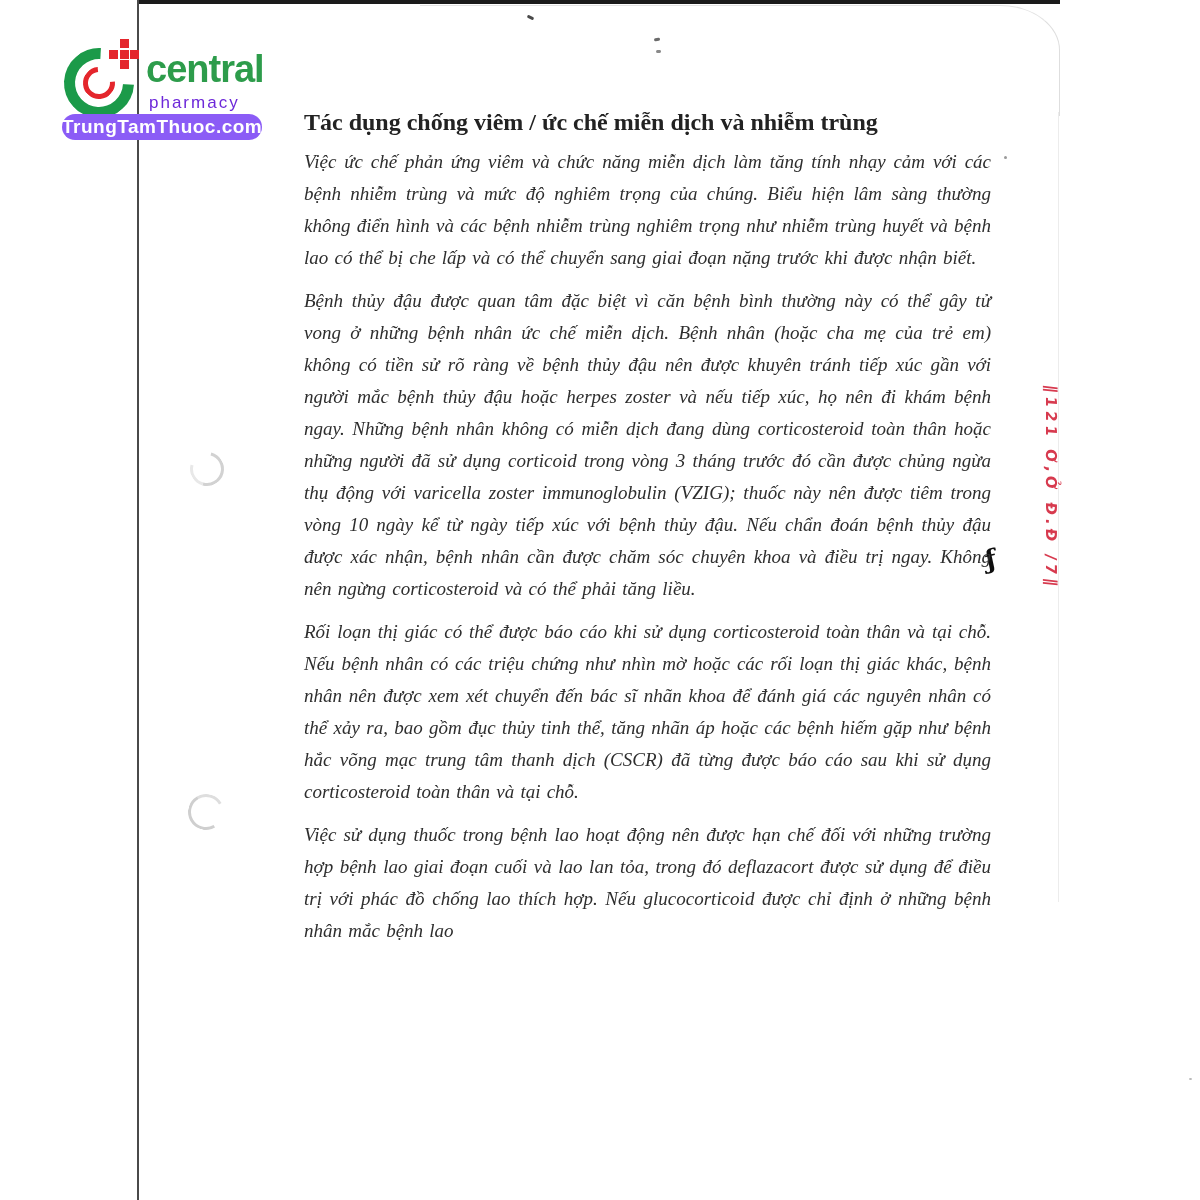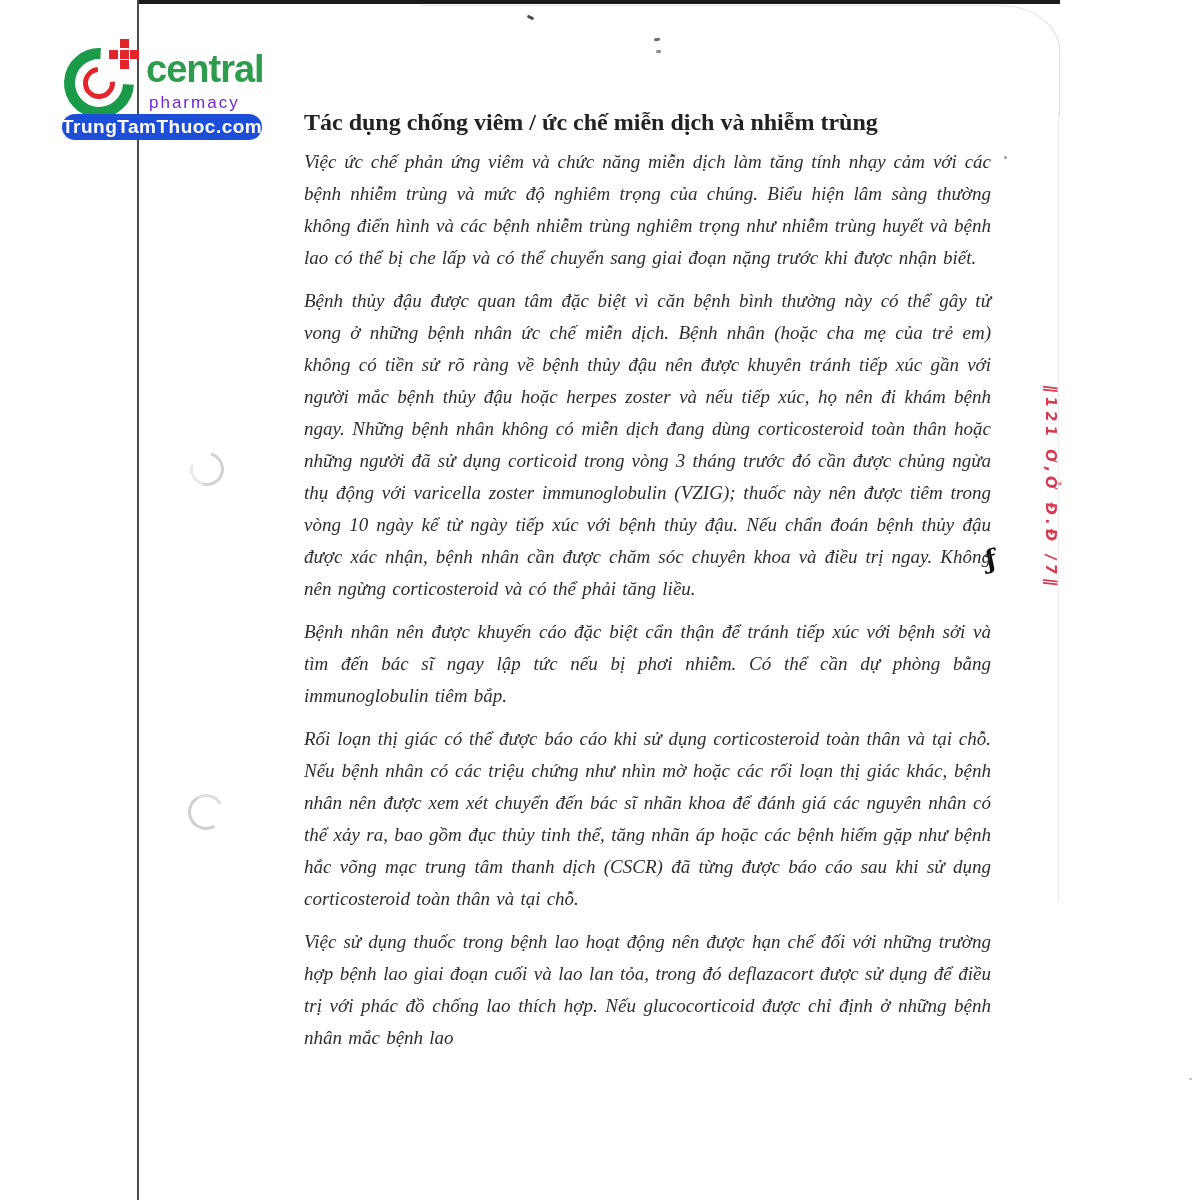--- a/index.html
+++ b/index.html
@@ -46,21 +46,21 @@
   .plus .t1{left:10.5px;top:0;}
   .plus .t2{left:0;top:10.5px;}
   .plus .t3{left:10.5px;top:10.5px;}
   .plus .t4{left:21px;top:10.5px;}
   .plus .t5{left:10.5px;top:21px;}
   .brand-name{position:absolute;left:86px;top:16px;color:#2d9c4b;
     font:700 38px/1 "Liberation Sans","DejaVu Sans",sans-serif;letter-spacing:-1px;}
   .brand-sub{position:absolute;left:89px;top:60px;color:#6d28d9;
     font:500 17px/1 "Liberation Sans","DejaVu Sans",sans-serif;letter-spacing:2px;}
   .badge{position:absolute;left:2px;top:80px;width:200px;height:26px;border-radius:13px;
-    background:#1d4ed8;color:#ffffff;text-align:center;
+    background:#8b5cf6;color:#ffffff;text-align:center;
     font:700 19px/26px "Liberation Sans","DejaVu Sans",sans-serif;letter-spacing:.5px;}
   
   .doc{position:absolute;left:304px;top:108px;width:687px;color:#2e2e2e;}
   .doc .h{font-size:24px;line-height:28px;font-weight:700;color:#222;margin:0 0 10px 0;}
   .doc p{font-size:19px;line-height:32px;margin:0 0 11px 0;text-align:justify;word-spacing:1.5px;font-style:italic;}
 </style>
 </head>
 <body>
 
 <div class="scan-line-left"></div>
@@ -90,16 +90,15 @@
   </div>
   <div class="brand-name">central</div>
   <div class="brand-sub">pharmacy</div>
   <div class="badge">TrungTamThuoc.com</div>
 </div>
 
 <main class="doc">
   <h2 class="h">Tác dụng chống viêm / ức chế miễn dịch và nhiễm trùng</h2>
   <p>Việc ức chế phản ứng viêm và chức năng miễn dịch làm tăng tính nhạy cảm với các bệnh nhiễm trùng và mức độ nghiêm trọng của chúng. Biểu hiện lâm sàng thường không điển hình và các bệnh nhiễm trùng nghiêm trọng như nhiễm trùng huyết và bệnh lao có thể bị che lấp và có thể chuyển sang giai đoạn nặng trước khi được nhận biết.</p>
   <p>Bệnh thủy đậu được quan tâm đặc biệt vì căn bệnh bình thường này có thể gây tử vong ở những bệnh nhân ức chế miễn dịch. Bệnh nhân (hoặc cha mẹ của trẻ em) không có tiền sử rõ ràng về bệnh thủy đậu nên được khuyên tránh tiếp xúc gần với người mắc bệnh thủy đậu hoặc herpes zoster và nếu tiếp xúc, họ nên đi khám bệnh ngay. Những bệnh nhân không có miễn dịch đang dùng corticosteroid toàn thân hoặc những người đã sử dụng corticoid trong vòng 3 tháng trước đó cần được chủng ngừa thụ động với varicella zoster immunoglobulin (VZIG); thuốc này nên được tiêm trong vòng 10 ngày kể từ ngày tiếp xúc với bệnh thủy đậu. Nếu chẩn đoán bệnh thủy đậu được xác nhận, bệnh nhân cần được chăm sóc chuyên khoa và điều trị ngay. Không nên ngừng corticosteroid và có thể phải tăng liều.</p>
-  <p>Bệnh nhân nên được khuyến cáo đặc biệt cẩn thận để tránh tiếp xúc với bệnh sởi và tìm đến bác sĩ ngay lập tức nếu bị phơi nhiễm. Có thể cần dự phòng bằng immunoglobulin tiêm bắp.</p>
   <p>Rối loạn thị giác có thể được báo cáo khi sử dụng corticosteroid toàn thân và tại chỗ. Nếu bệnh nhân có các triệu chứng như nhìn mờ hoặc các rối loạn thị giác khác, bệnh nhân nên được xem xét chuyển đến bác sĩ nhãn khoa để đánh giá các nguyên nhân có thể xảy ra, bao gồm đục thủy tinh thể, tăng nhãn áp hoặc các bệnh hiếm gặp như bệnh hắc võng mạc trung tâm thanh dịch (CSCR) đã từng được báo cáo sau khi sử dụng corticosteroid toàn thân và tại chỗ.</p>
   <p>Việc sử dụng thuốc trong bệnh lao hoạt động nên được hạn chế đối với những trường hợp bệnh lao giai đoạn cuối và lao lan tỏa, trong đó deflazacort được sử dụng để điều trị với phác đồ chống lao thích hợp. Nếu glucocorticoid được chỉ định ở những bệnh nhân mắc bệnh lao</p>
 </main>
 
 </body></html>

